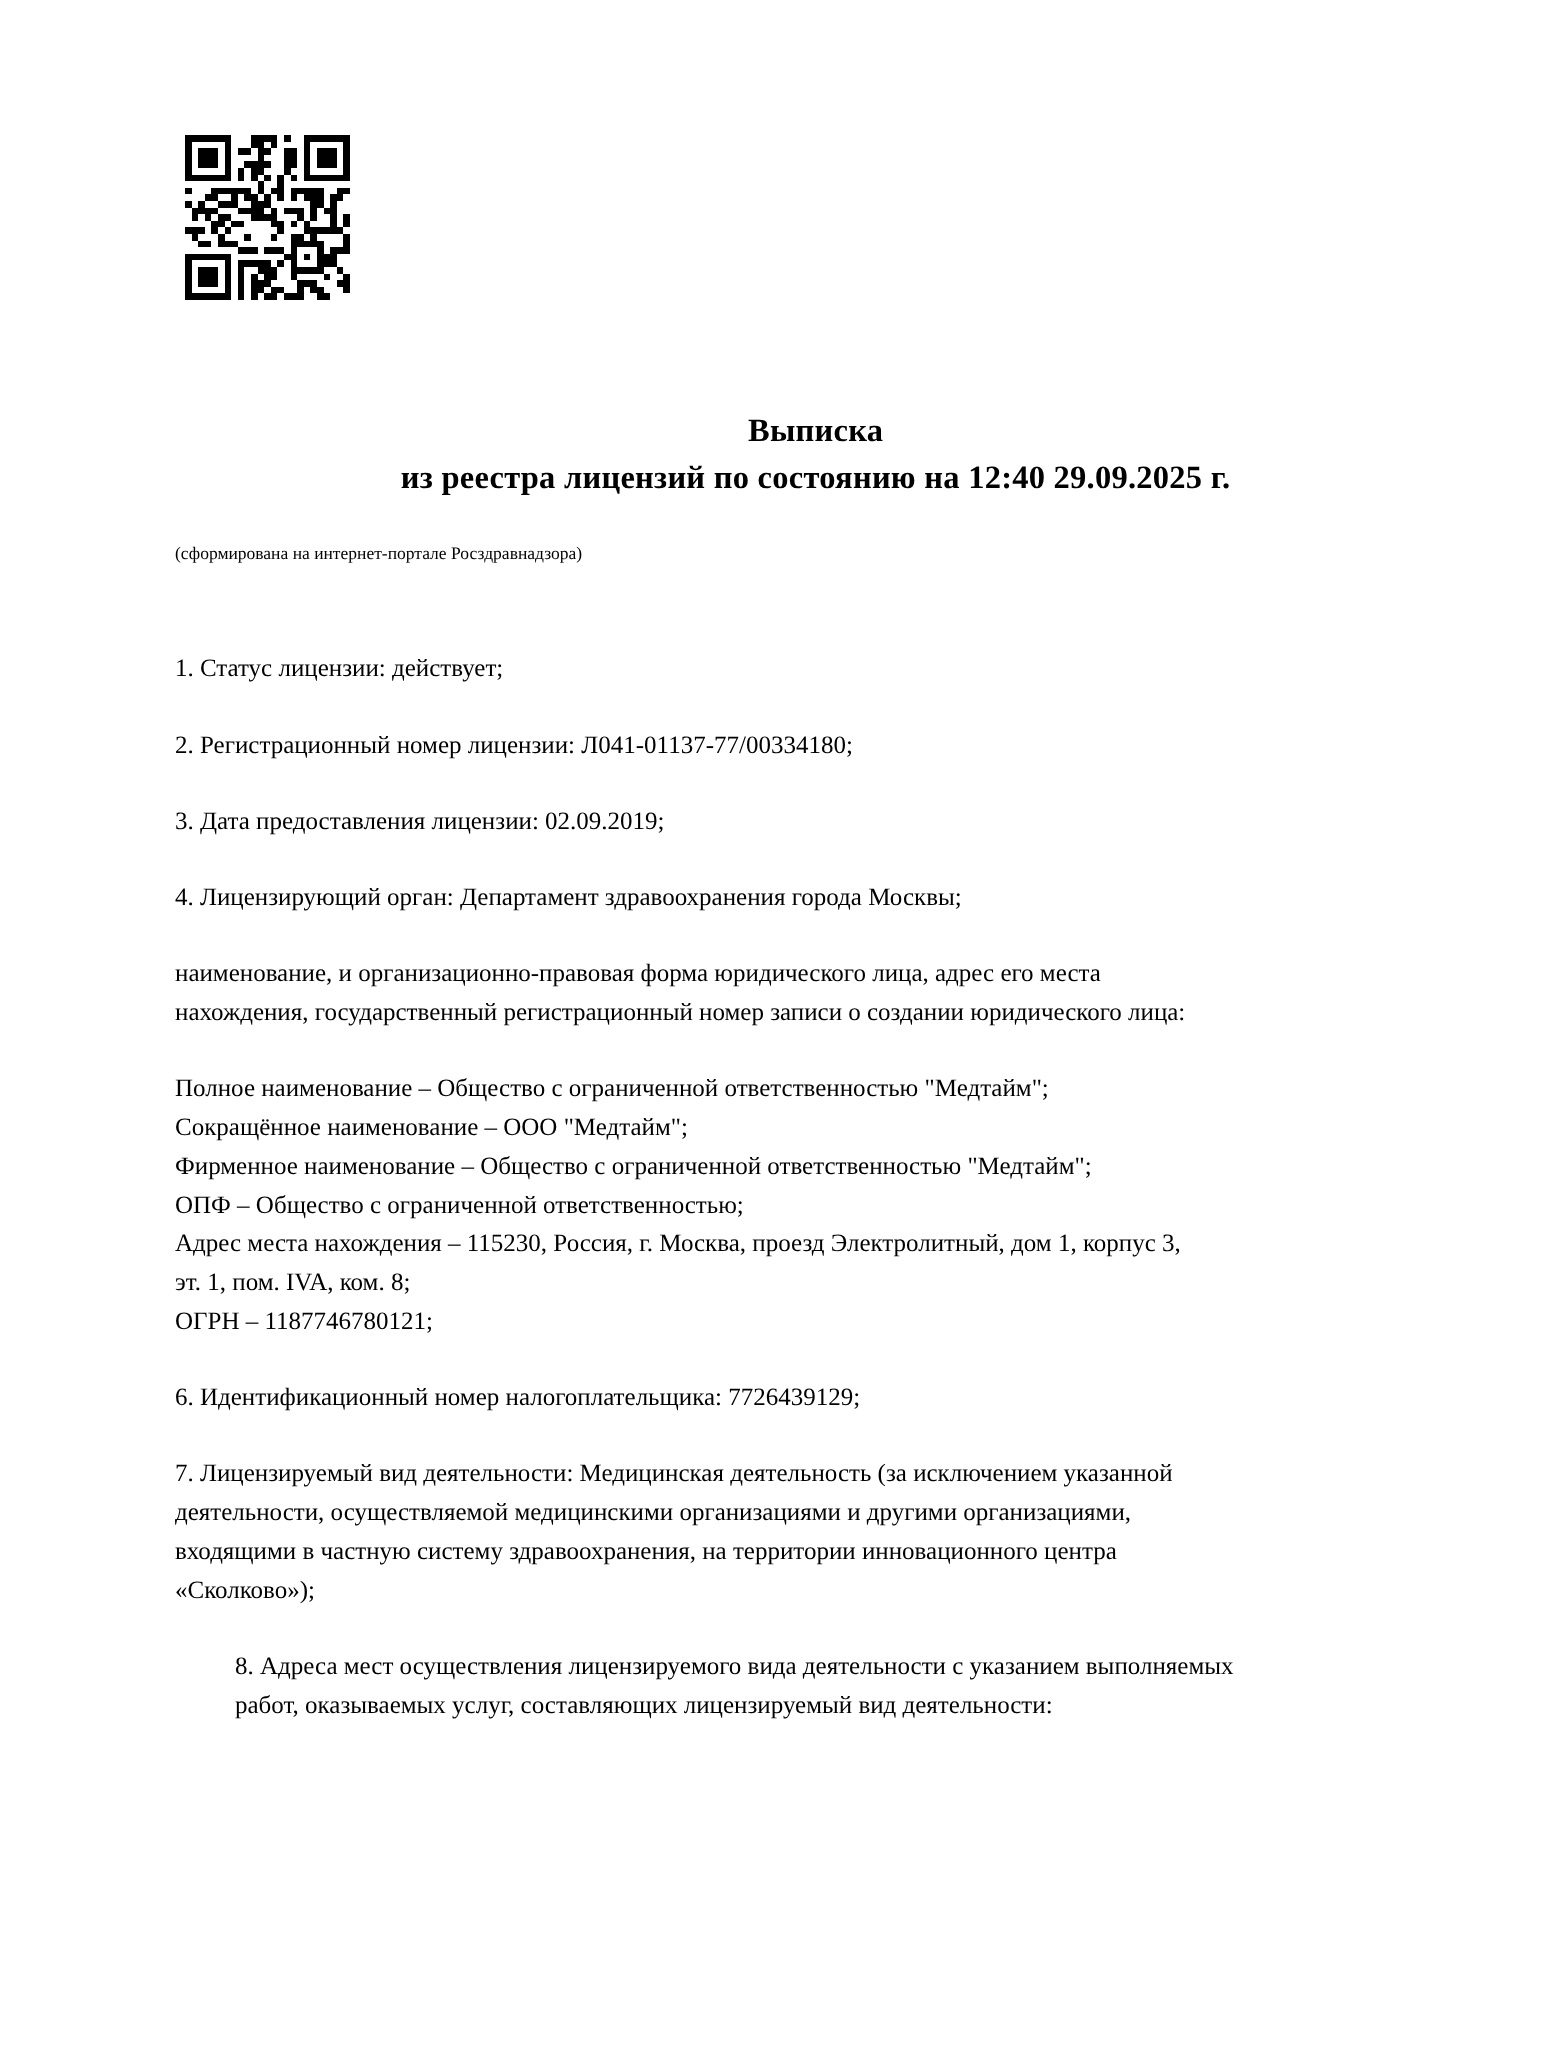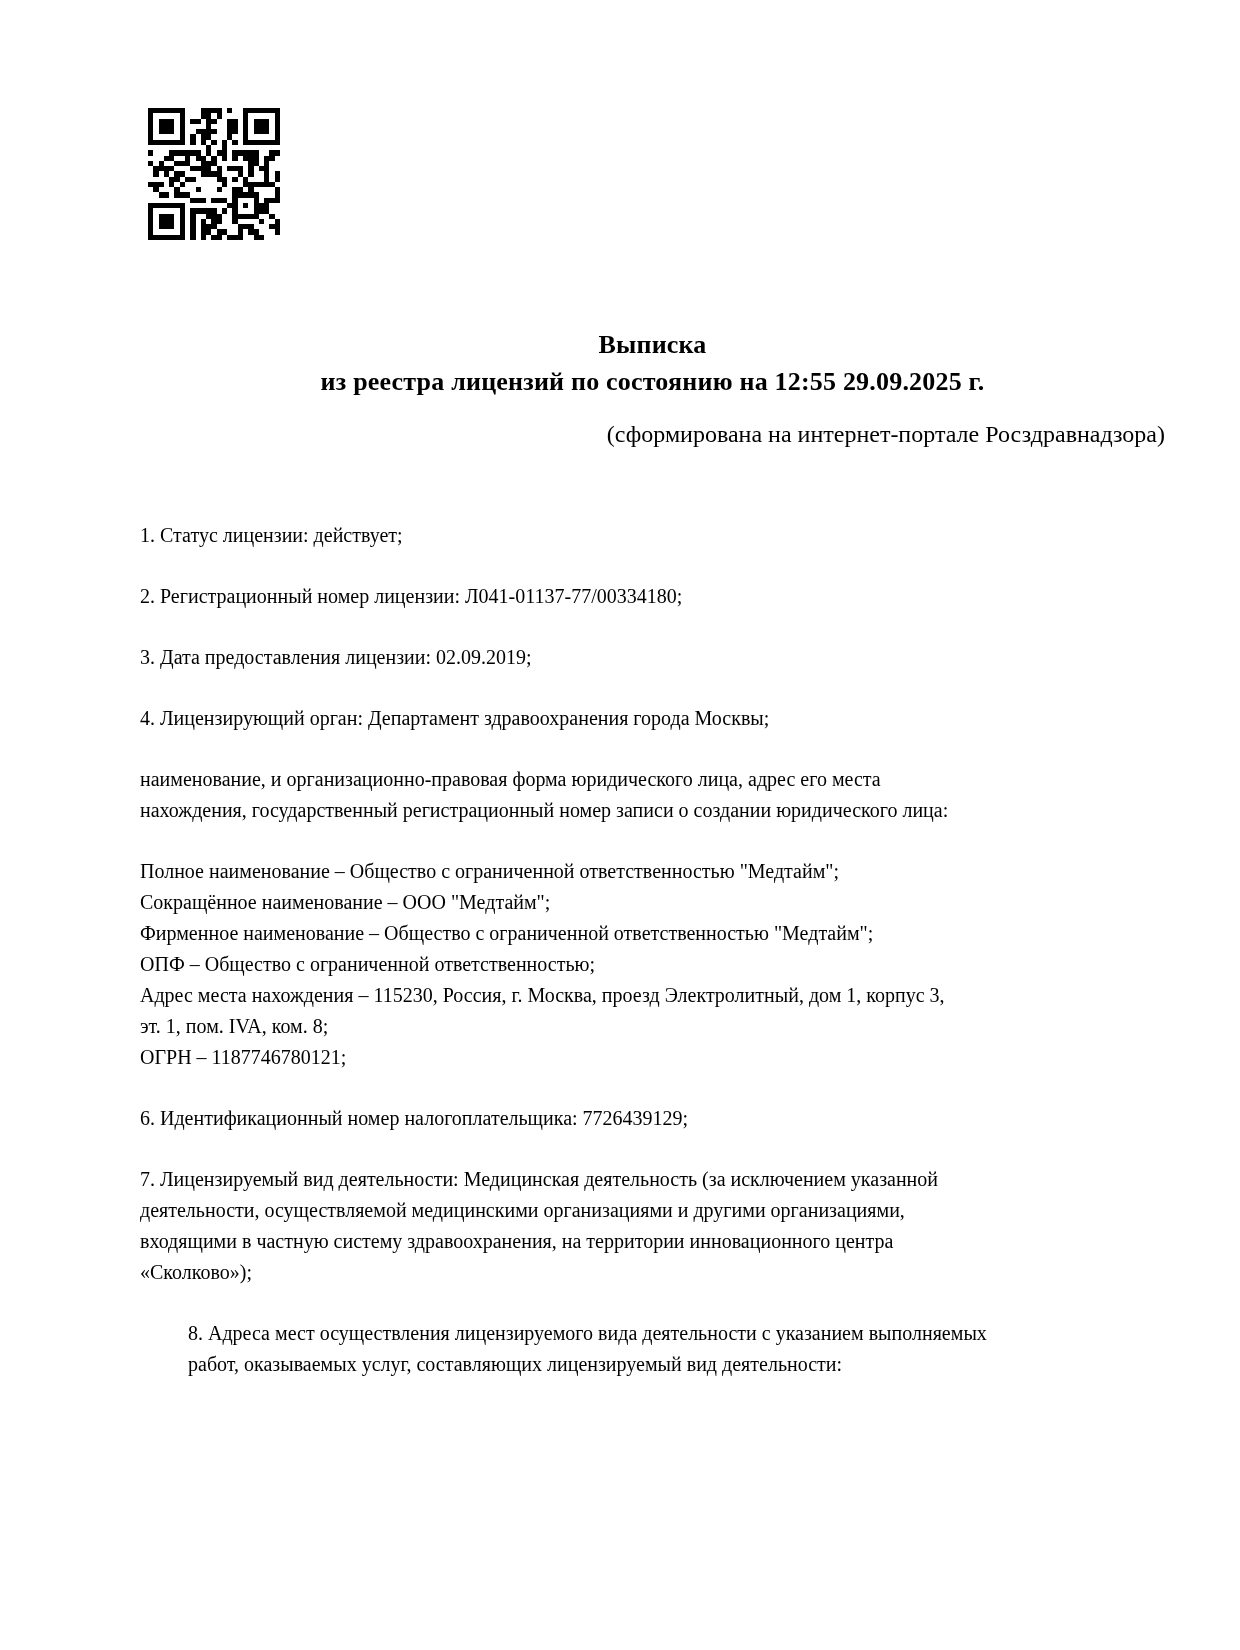--- a/index.html
+++ b/index.html
@@ -31,24 +31,23 @@
     width: 1025px;
     text-align: center;
     font-weight: 700;
     font-size: 26px;
     line-height: 37px;
     letter-spacing: 0.2px;
   }
   .subtitle {
     position: absolute;
     left: 140px;
-    top: 422px;
+    top: 432px;
     width: 1025px;
-    text-align: right;
-    font-size: 24px;
+    font-size: 14px;
     line-height: 24px;
   }
   .doc-body {
     position: absolute;
     left: 140px;
     top: 520px;
     width: 1030px;
     font-size: 20px;
     line-height: 31px;
   }
@@ -374,21 +373,21 @@
         <rect x="15" y="24" width="1" height="1" fill="#000000"></rect>
         <rect x="16" y="24" width="1" height="1" fill="#000000"></rect>
         <rect x="17" y="24" width="1" height="1" fill="#000000"></rect>
         <rect x="20" y="24" width="1" height="1" fill="#000000"></rect>
         <rect x="21" y="24" width="1" height="1" fill="#000000"></rect>
       </svg>
   </div>
 
   <div class="title-block">
     <div class="title-line">Выписка</div>
-    <div class="title-line">из реестра лицензий по состоянию на 12:55 29.09.2025 г.</div>
+    <div class="title-line">из реестра лицензий по состоянию на 12:40 29.09.2025 г.</div>
   </div>
 
   <div class="subtitle">(сформирована на интернет-портале Росздравнадзора)</div>
 
   <div class="doc-body">
 
     <div class="para">
       <div class="line">1. Статус лицензии: действует;</div>
     </div>
 

